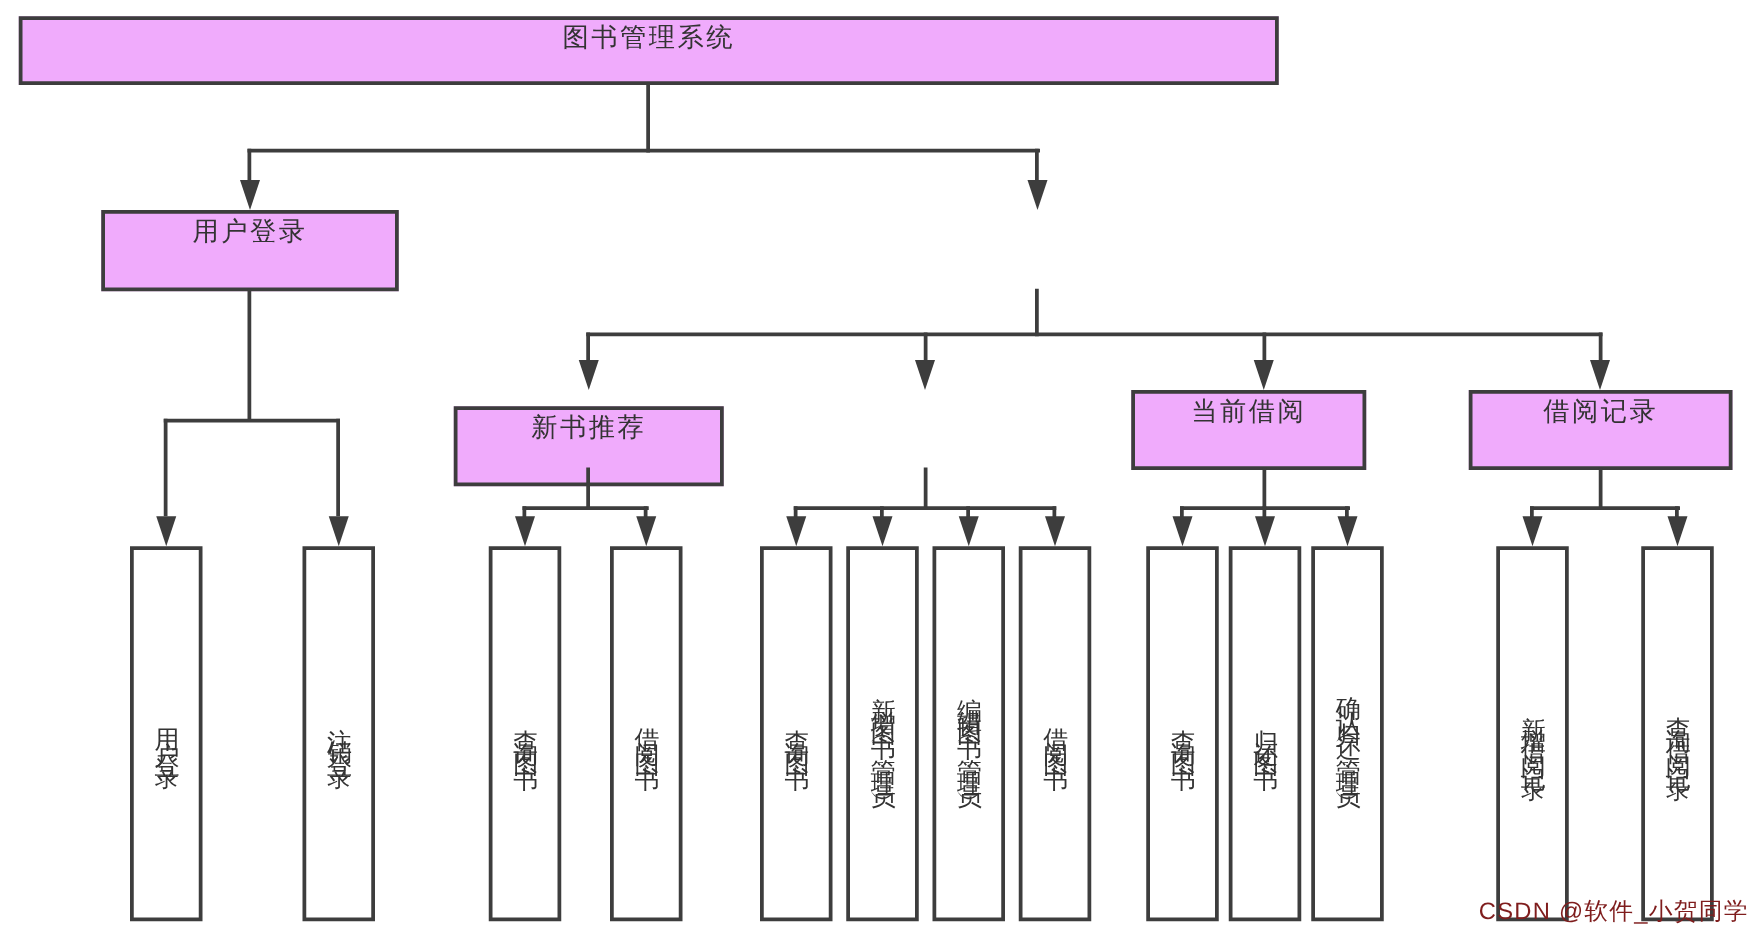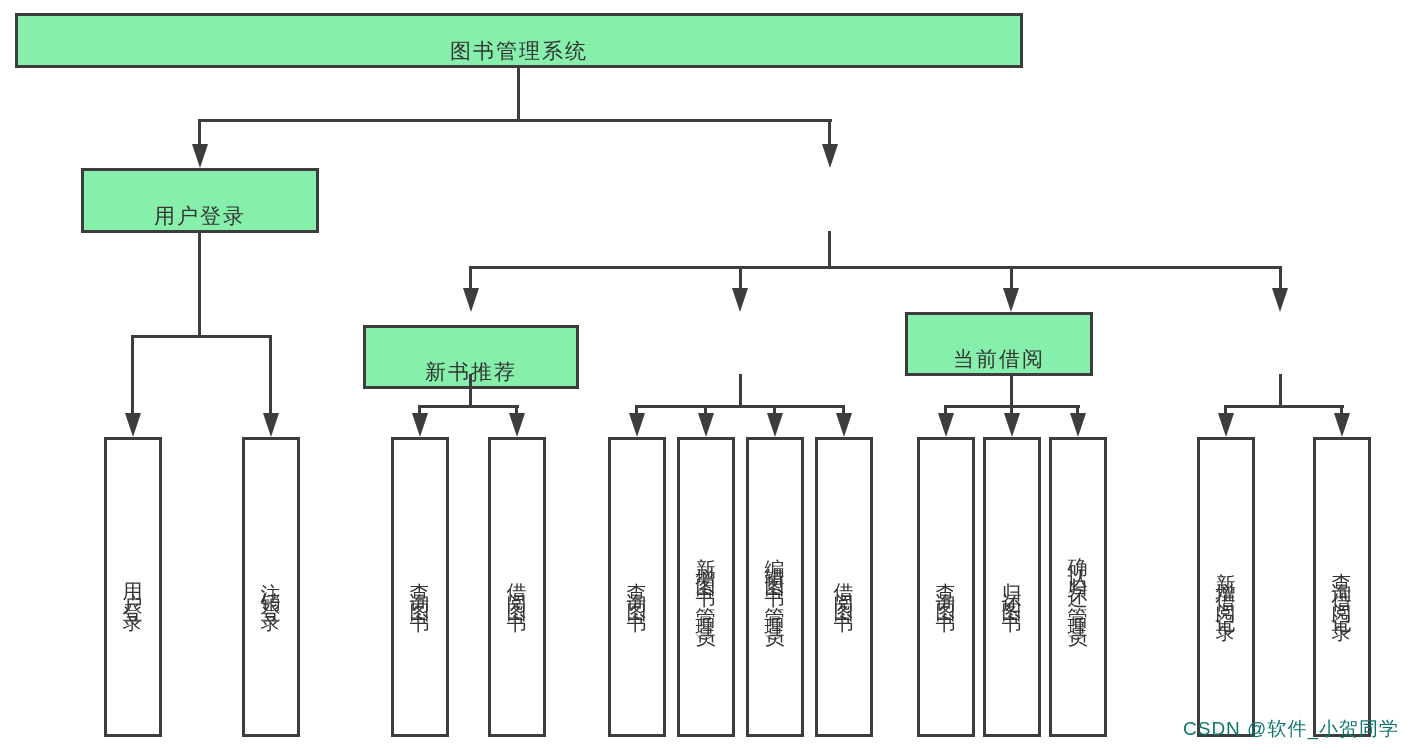--- a/index.html
+++ b/index.html
@@ -2,42 +2,42 @@
 <html><head>
 <meta charset="utf-8">
 <style>
   html,body{margin:0;padding:0;background:#fff;}
   .stage{
     position:relative;width:1405px;height:747px;background:#ffffff;overflow:hidden;
     font-family:"Liberation Sans",sans-serif;
     --line:#3d3d3d;--text:#333333;
   }
   .hbox{
-    position:absolute;box-sizing:border-box;border:3px solid var(--line);background:#86efac;
-    display:flex;align-items:flex-end;justify-content:center;
+    position:absolute;box-sizing:border-box;border:3px solid var(--line);background:#f0abfc;
+    display:flex;align-items:flex-start;justify-content:center;
   }
   .hbox span{font-size:21px;color:var(--text);letter-spacing:2px;white-space:nowrap;}
   .vbox{
     position:absolute;box-sizing:border-box;border:3px solid var(--line);background:#fff;
     width:58px;height:300px;top:437px;
     display:flex;align-items:center;justify-content:center;
   }
   .vbox span{
     writing-mode:vertical-rl;text-orientation:mixed;
     font-size:20px;color:var(--text);letter-spacing:10px;line-height:1;white-space:nowrap;
   }
   .vl{position:absolute;width:3px;background:var(--line);}
   .hl{position:absolute;height:3px;background:var(--line);}
   .ar{
     position:absolute;width:0;height:0;
     border-left:8px solid transparent;border-right:8px solid transparent;
     border-top:24px solid var(--line);
   }
   .watermark{
-    position:absolute;left:1183px;top:716px;font-size:19px;color:#0f766e;
+    position:absolute;left:1183px;top:716px;font-size:19px;color:#7f1d1d;
     letter-spacing:1px;white-space:nowrap;
   }
 </style>
 </head>
 <body>
 
 <div class="stage">
 
   <div class="hbox" style="left:15px;top:13px;width:1008px;height:55px">
     <span>图书管理系统</span>
@@ -70,20 +70,23 @@
   <div class="ar" style="left:463px;top:288px"></div>
   <div class="ar" style="left:732px;top:288px"></div>
   <div class="ar" style="left:1003px;top:288px"></div>
   <div class="ar" style="left:1272px;top:288px"></div>
 
   <div class="hbox" style="left:363px;top:325px;width:216px;height:64px">
     <span>新书推荐</span>
   </div>
   <div class="hbox" style="left:905px;top:312px;width:188px;height:64px">
     <span>当前借阅</span>
+  </div>
+  <div class="hbox" style="left:1175px;top:312px;width:211px;height:64px">
+    <span>借阅记录</span>
   </div>
 
   <div class="vl" style="left:469px;top:374px;height:34px"></div>
   <div class="hl" style="left:418px;top:405px;width:101px"></div>
   <div class="vl" style="left:418px;top:405px;height:12px"></div>
   <div class="vl" style="left:515px;top:405px;height:12px"></div>
   <div class="ar" style="left:412px;top:413px"></div>
   <div class="ar" style="left:509px;top:413px"></div>
 
   <div class="vl" style="left:739px;top:374px;height:34px"></div>

